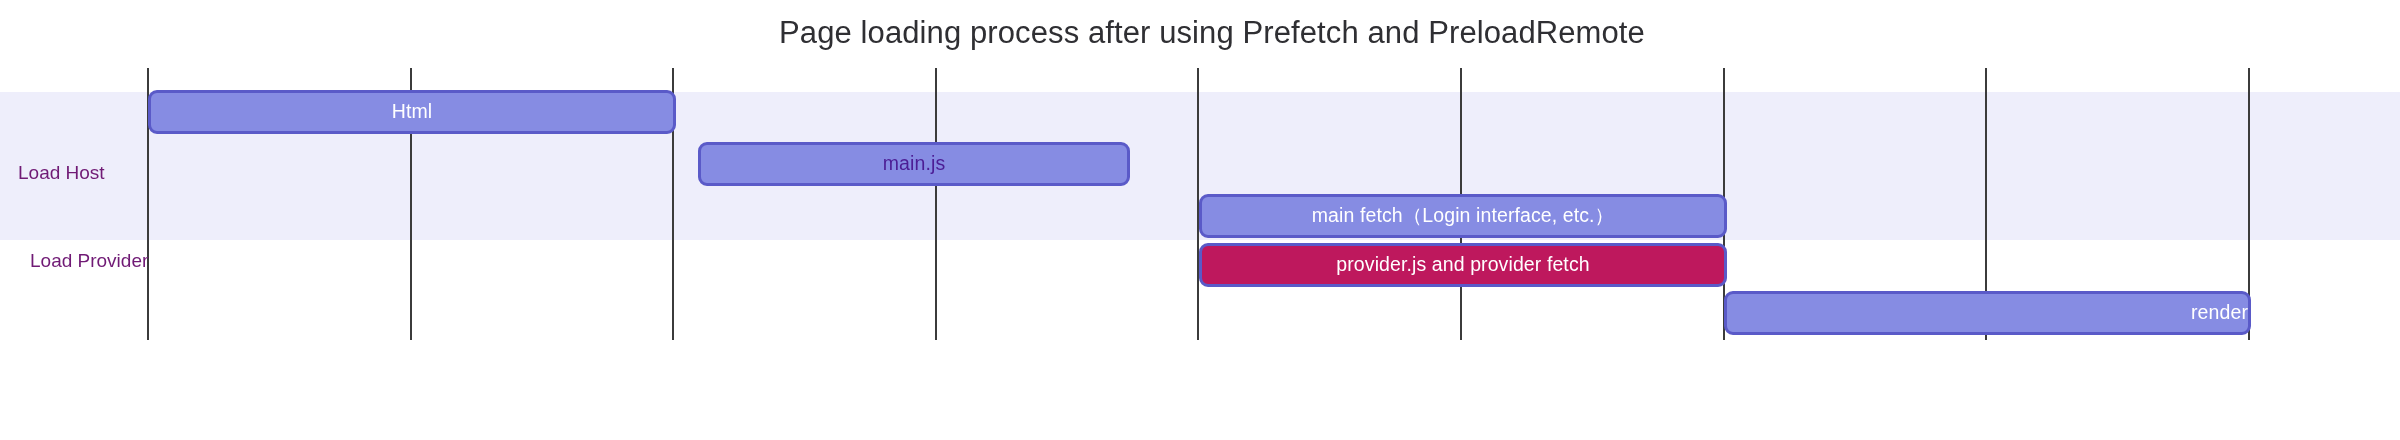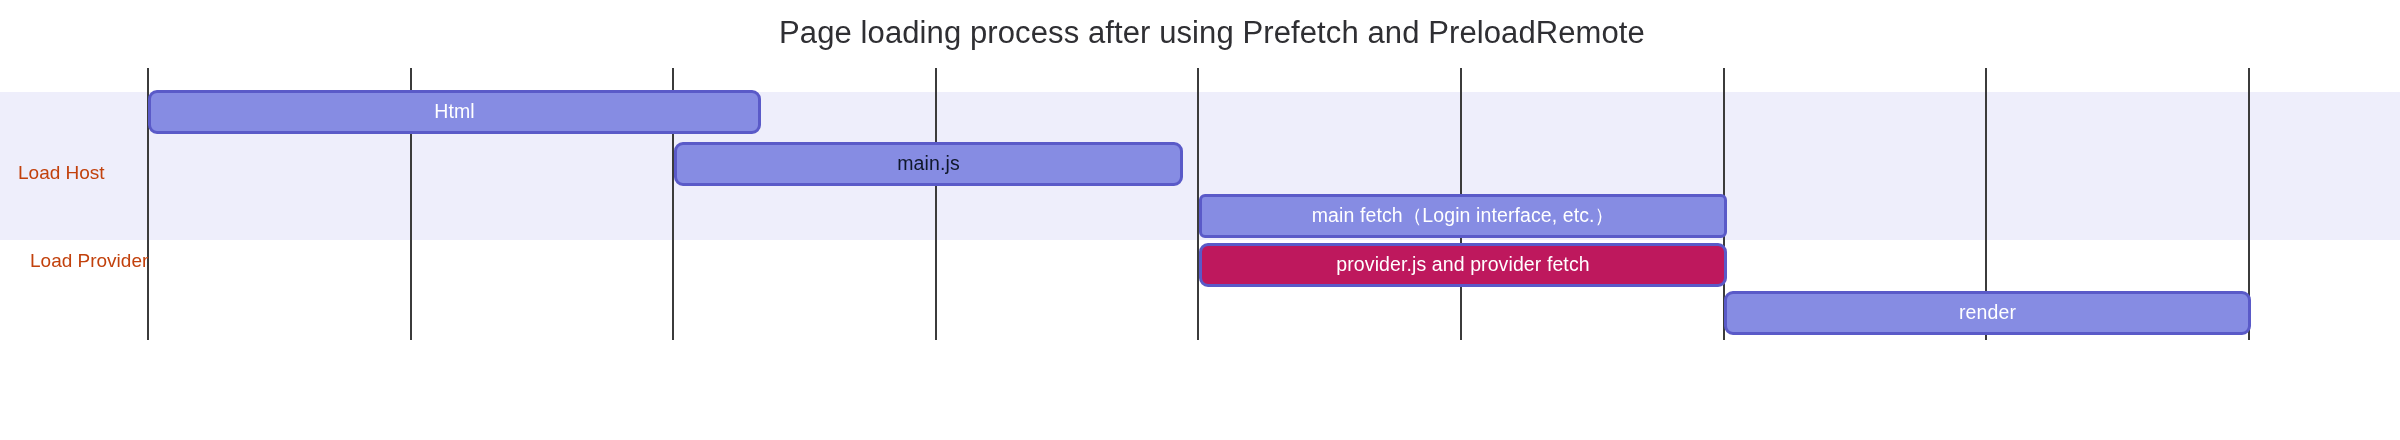--- a/index.html
+++ b/index.html
@@ -59,21 +59,21 @@
     background: #3b3b3b;
     top: 68px;
     height: 272px;
   }
 
   
   .lane-label {
     position: absolute;
     left: 18px;
     font-size: 19px;
-    color: #c2410c;
+    color: #701a75;
     white-space: nowrap;
     font-weight: 400;
   }
 
   
   .task-bar {
     position: absolute;
     height: 44px;
     box-sizing: border-box;
     background: #868ce3;
@@ -114,31 +114,31 @@
         <div class="gridline" style="left: 1460px; background: rgb(59, 59, 59);"></div>
         <div class="gridline" style="left: 1723px; background: rgb(59, 59, 59);"></div>
         <div class="gridline" style="left: 1985px; background: rgb(59, 59, 59);"></div>
         <div class="gridline" style="left: 2248px; background: rgb(59, 59, 59);"></div>
       </div>
     <div id="label-layer">
         <div class="lane-label" style="top: 162px;">Load Host</div>
         <div class="lane-label" style="top: 250px; margin-left: 12px;">Load Provider</div>
       </div>
     <div id="bar-layer">
-        <div class="task-bar" style="left: 148px; top: 90px; width: 613px; background: rgb(134, 140, 227); border-color: rgb(90, 90, 200); color: rgb(255, 255, 255);">
+        <div class="task-bar" style="left: 148px; top: 90px; width: 528px; background: rgb(134, 140, 227); border-color: rgb(90, 90, 200); color: rgb(255, 255, 255);">
           <span class="bar-text">Html</span>
         </div>
-        <div class="task-bar" style="left: 674px; top: 142px; width: 509px; background: rgb(134, 140, 227); border-color: rgb(90, 90, 200); color: #0f172a;">
+        <div class="task-bar" style="left: 698px; top: 142px; width: 432px; background: rgb(134, 140, 227); border-color: rgb(90, 90, 200); color: #4c1d95;">
           <span class="bar-text">main.js</span>
         </div>
-        <div class="task-bar" style="left: 1199px; top: 194px; width: 528px; background: rgb(134, 140, 227); border-color: rgb(90, 90, 200); color: rgb(255, 255, 255); border-radius: 6px;">
+        <div class="task-bar" style="left: 1199px; top: 194px; width: 528px; background: rgb(134, 140, 227); border-color: rgb(90, 90, 200); color: rgb(255, 255, 255);">
           <span class="bar-text">main fetch（Login interface, etc.）</span>
         </div>
         <div class="task-bar" style="left: 1199px; top: 243px; width: 528px; background: #be185d; border-color: rgb(90, 90, 200); color: rgb(255, 255, 255);">
           <span class="bar-text">provider.js and provider fetch</span>
         </div>
-        <div class="task-bar" style="left: 1724px; top: 291px; width: 527px; background: rgb(134, 140, 227); border-color: rgb(90, 90, 200); color: rgb(255, 255, 255);">
+        <div class="task-bar" style="left: 1724px; top: 291px; width: 527px; background: rgb(134, 140, 227); border-color: rgb(90, 90, 200); color: rgb(255, 255, 255); justify-content: flex-end;">
           <span class="bar-text">render</span>
         </div>
       </div>
   </div>
 
 </div>
 
 </body></html>

